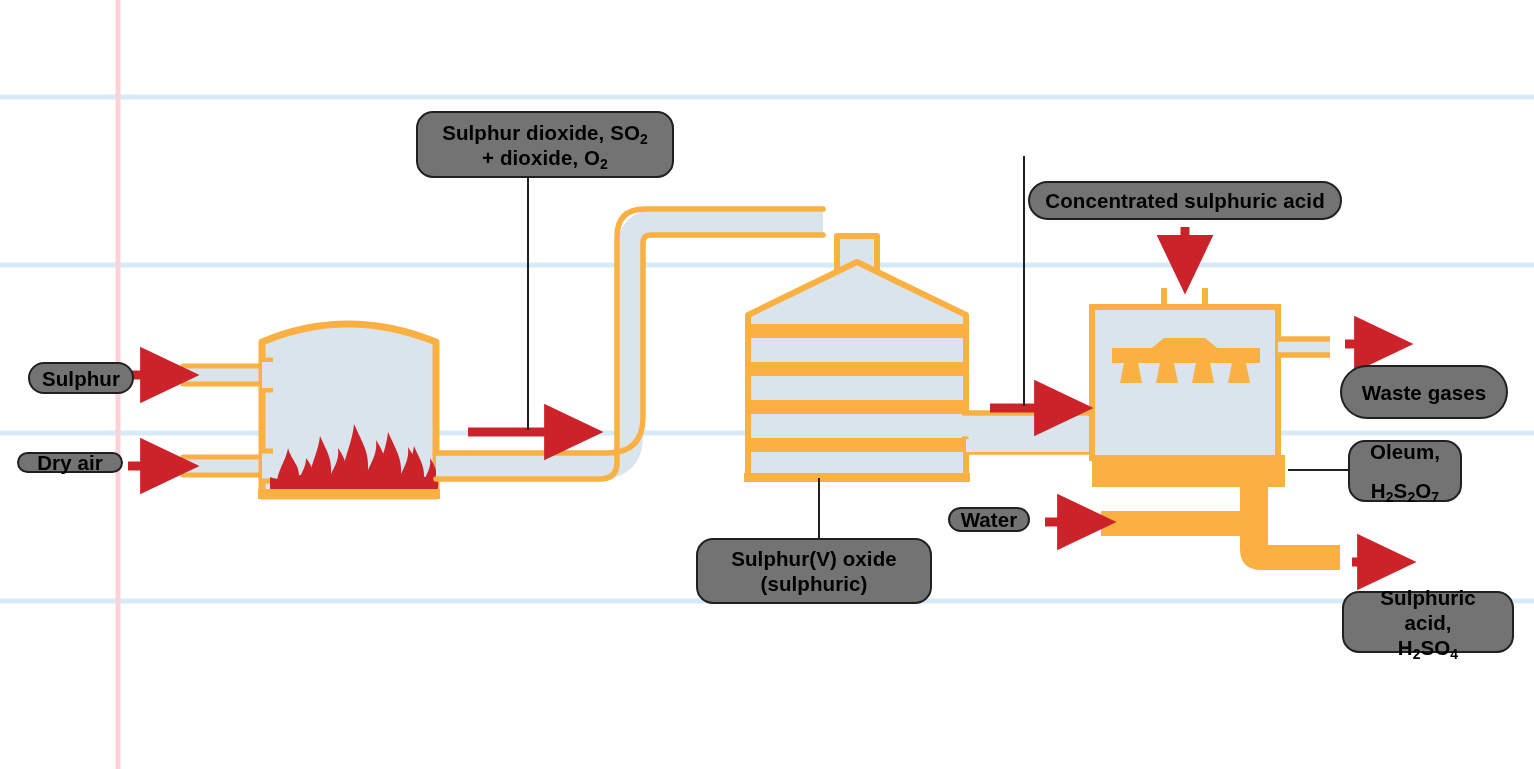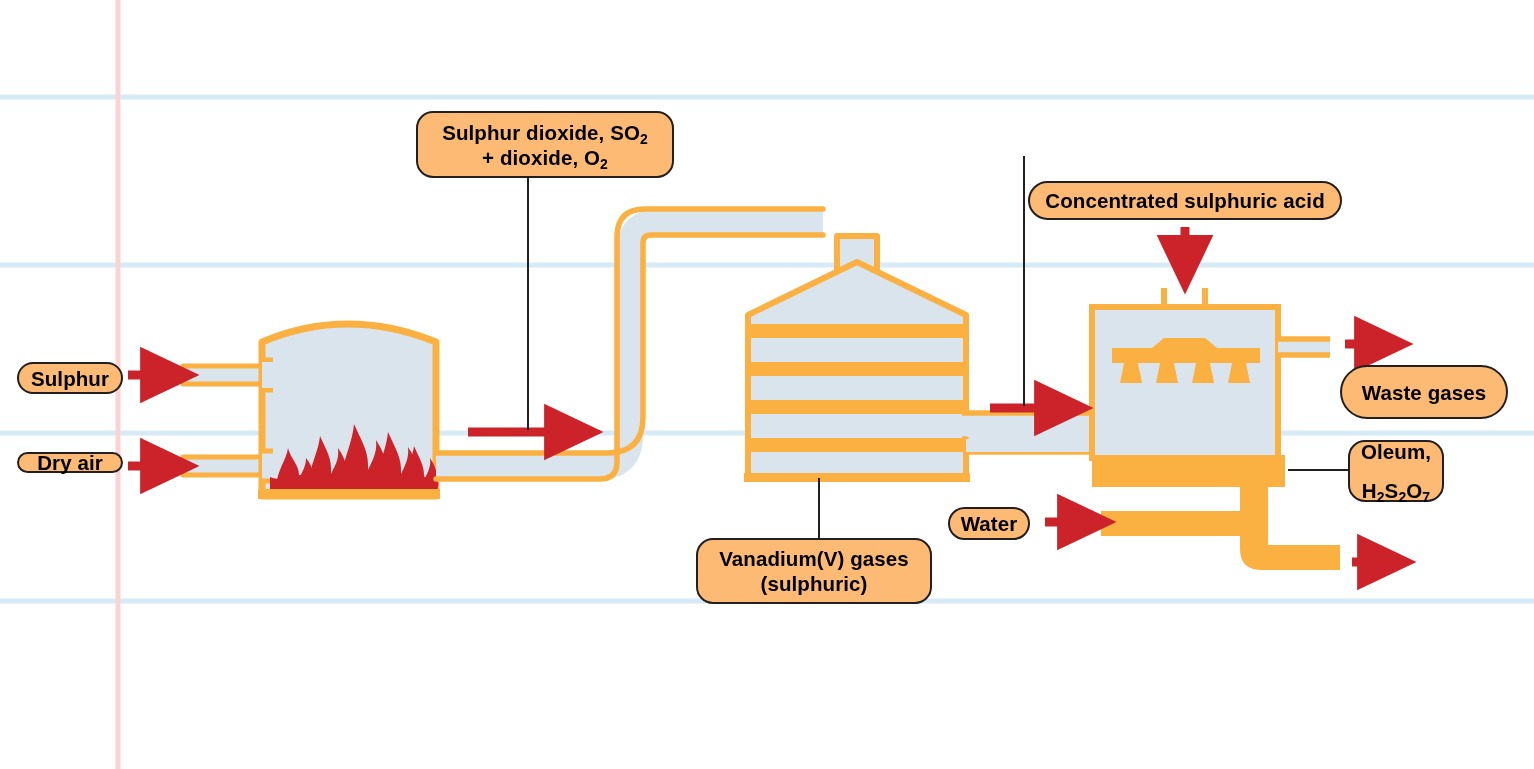--- a/index.html
+++ b/index.html
@@ -14,21 +14,21 @@
     width:1534px;height:769px;
     background:#ffffff;
     border-radius:14px;
     overflow:hidden;
   }
   #paper{position:absolute;left:0;top:0;width:1534px;height:769px;}
   #diagram{position:absolute;left:0;top:0;width:1534px;height:769px;}
   .lbl{
     position:absolute;
     box-sizing:border-box;
-    background:#fdba74;
+    background:#737373;
     border:2.2px solid #231f20;
     border-radius:17px;
     color:#000;
     font-family:"Liberation Sans", sans-serif;
     font-size:20.5px;
     font-weight:600;
     line-height:1.22;
     display:flex;
     align-items:center;
     justify-content:center;
@@ -174,40 +174,44 @@
     </g>
 
     <g stroke="#231f20" stroke-width="2" fill="none">
       <line x1="528" y1="178" x2="528" y2="430"></line>
       <line x1="819" y1="478" x2="819" y2="540"></line>
       <line x1="1024" y1="156" x2="1024" y2="406"></line>
       <line x1="1288" y1="470" x2="1348" y2="470"></line>
     </g>
   </svg>
 
-  <div class="lbl pill" style="left:17px;top:362px;width:106px;height:32px;">Sulphur</div>
+  <div class="lbl pill" style="left:28px;top:362px;width:106px;height:32px;">Sulphur</div>
 
   <div class="lbl pill" style="left:17px;top:452px;width:106px;height:21px;">Dry air</div>
 
   <div class="lbl" style="left:416px;top:111px;width:258px;height:67px;flex-direction:column;">
     <span><span>Sulphur dioxide, SO</span><sub>2</sub></span>
     <span><span>+ dioxide, O</span><sub>2</sub></span>
   </div>
 
   <div class="lbl" style="left:696px;top:538px;width:236px;height:66px;flex-direction:column;">
-    <span>Vanadium(V) gases</span>
+    <span>Sulphur(V) oxide</span>
     <span>(sulphuric)</span>
   </div>
 
 
   <div class="lbl pill" style="left:1028px;top:181px;width:314px;height:39px;">Concentrated sulphuric acid</div>
 
   <div class="lbl pill" style="left:1340px;top:365px;width:168px;height:54px;">Waste gases</div>
 
-  <div class="lbl pill" style="left:948px;top:507px;width:82px;height:33px;">Water</div>
-
-  <div class="lbl" style="left:1348px;top:440px;width:96px;height:62px;flex-direction:column;gap:14px;">
+  <div class="lbl pill" style="left:948px;top:507px;width:82px;height:25px;">Water</div>
+
+  <div class="lbl" style="left:1348px;top:440px;width:114px;height:62px;flex-direction:column;gap:14px;">
     <span>Oleum,</span>
     <span><span>H</span><sub>2</sub><span>S</span><sub>2</sub><span>O</span><sub>7</sub></span>
   </div>
 
+  <div class="lbl" style="left:1342px;top:591px;width:172px;height:62px;flex-direction:column;">
+    <span>Sulphuric acid,</span>
+    <span><span>H</span><sub>2</sub><span>SO</span><sub>4</sub></span>
+  </div>
 
 </div>
 
 </body></html>

